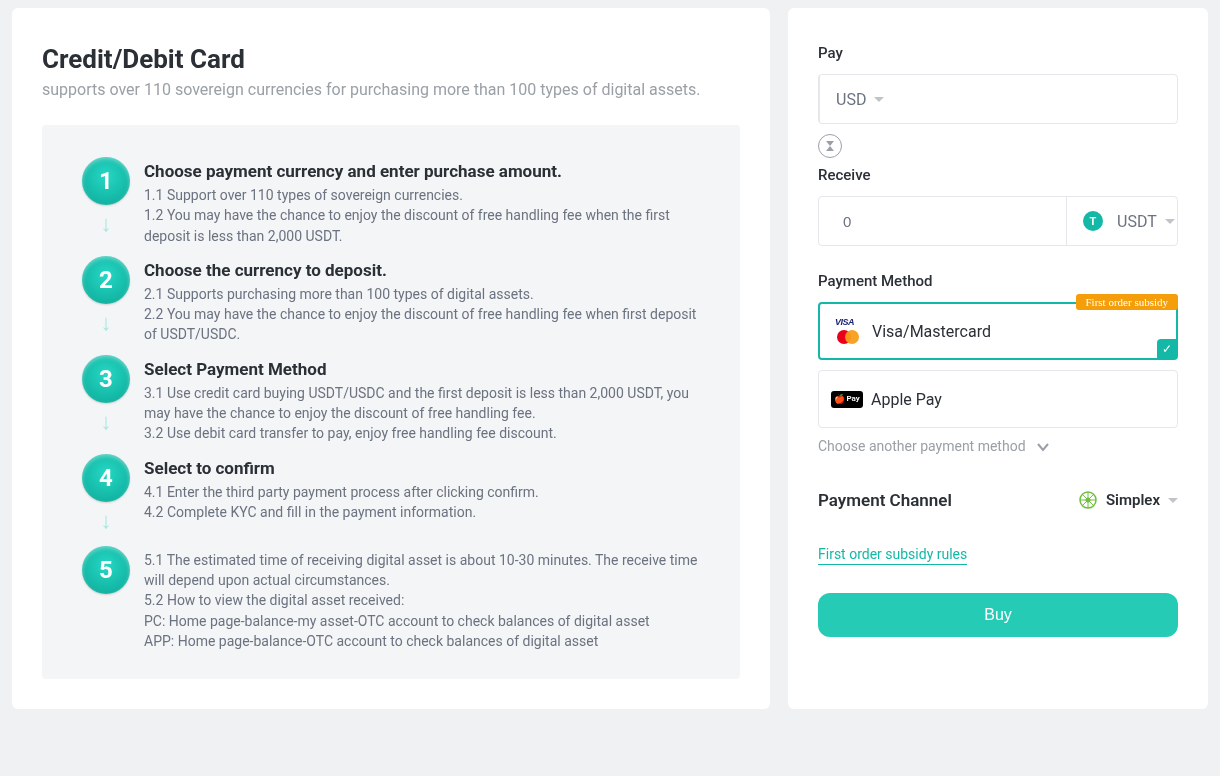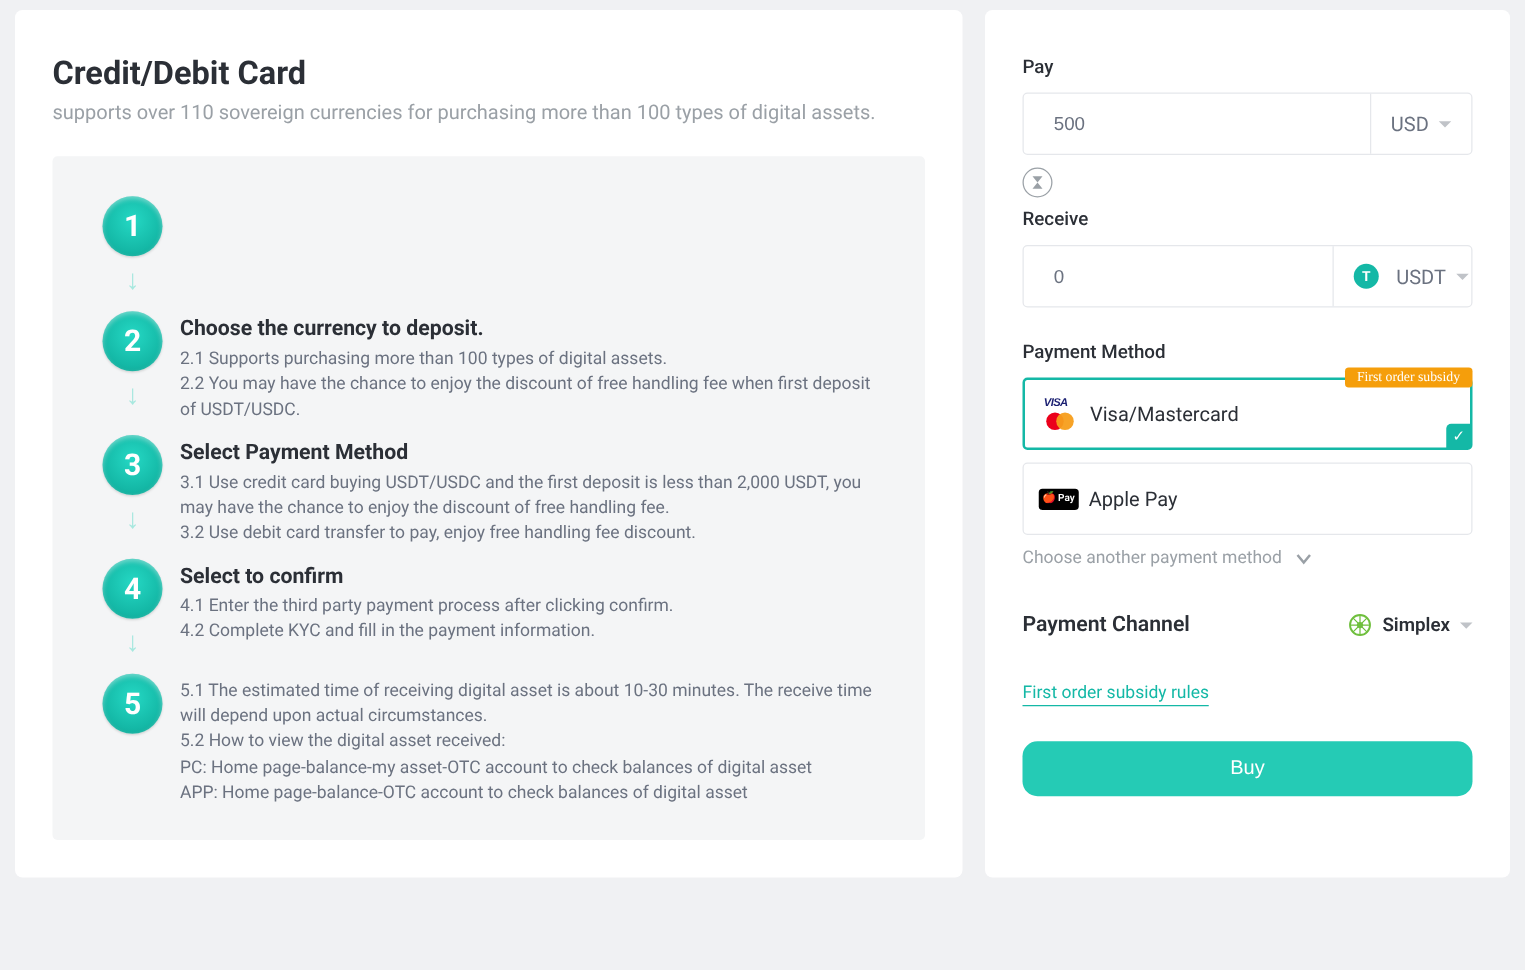--- a/index.html
+++ b/index.html
@@ -279,20 +279,24 @@
     <h1 class="page-title">Credit/Debit Card</h1>
     <div class="page-subtitle">supports over 110 sovereign currencies for purchasing more than 100 types of digital assets.</div>
 
     <div class="steps-panel">
 
     <div class="step">
           <div class="step-num">
             <div class="step-circle">1</div>
             <div class="step-arrow">↓</div>
           </div>
+          <div class="step-body">
+            <div class="step-title">Choose payment currency and enter purchase amount.</div>
+            <div class="step-text">1.1 Support over 110 types of sovereign currencies.<br>1.2 You may have the chance to enjoy the discount of free handling fee when the first deposit is less than 2,000 USDT.</div>
+          </div>
         </div>
         <div class="step">
           <div class="step-num">
             <div class="step-circle">2</div>
             <div class="step-arrow">↓</div>
           </div>
           <div class="step-body">
             <div class="step-title">Choose the currency to deposit.</div>
             <div class="step-text">2.1 Supports purchasing more than 100 types of digital assets.<br>2.2 You may have the chance to enjoy the discount of free handling fee when first deposit of USDT/USDC.</div>
           </div>
@@ -324,21 +328,20 @@
           <div class="step-body">
             <div class="step-text">5.1 The estimated time of receiving digital asset is about 10-30 minutes. The receive time will depend upon actual circumstances.<br>5.2 How to view the digital asset received:<br>PC: Home page-balance-my asset-OTC account to check balances of digital asset<br>APP: Home page-balance-OTC account to check balances of digital asset</div>
           </div>
         </div>
       </div>
   </div>
 
   <div class="card right">
     <div class="field-label">Pay</div>
     <div class="input-row">
-      <input class="input-left" value="500" style="">
       <div class="input-currency">
         <span>USD</span>
         <span class="chev"></span>
       </div>
     </div>
 
     <div class="swap-row">
       <div class="swap-icon">
         <svg width="12" height="12" viewBox="0 0 12 12">
             <path d="M6 0 L2 5 L10 5 Z" fill="#9aa0a6" transform="rotate(180 6 3)"></path>

